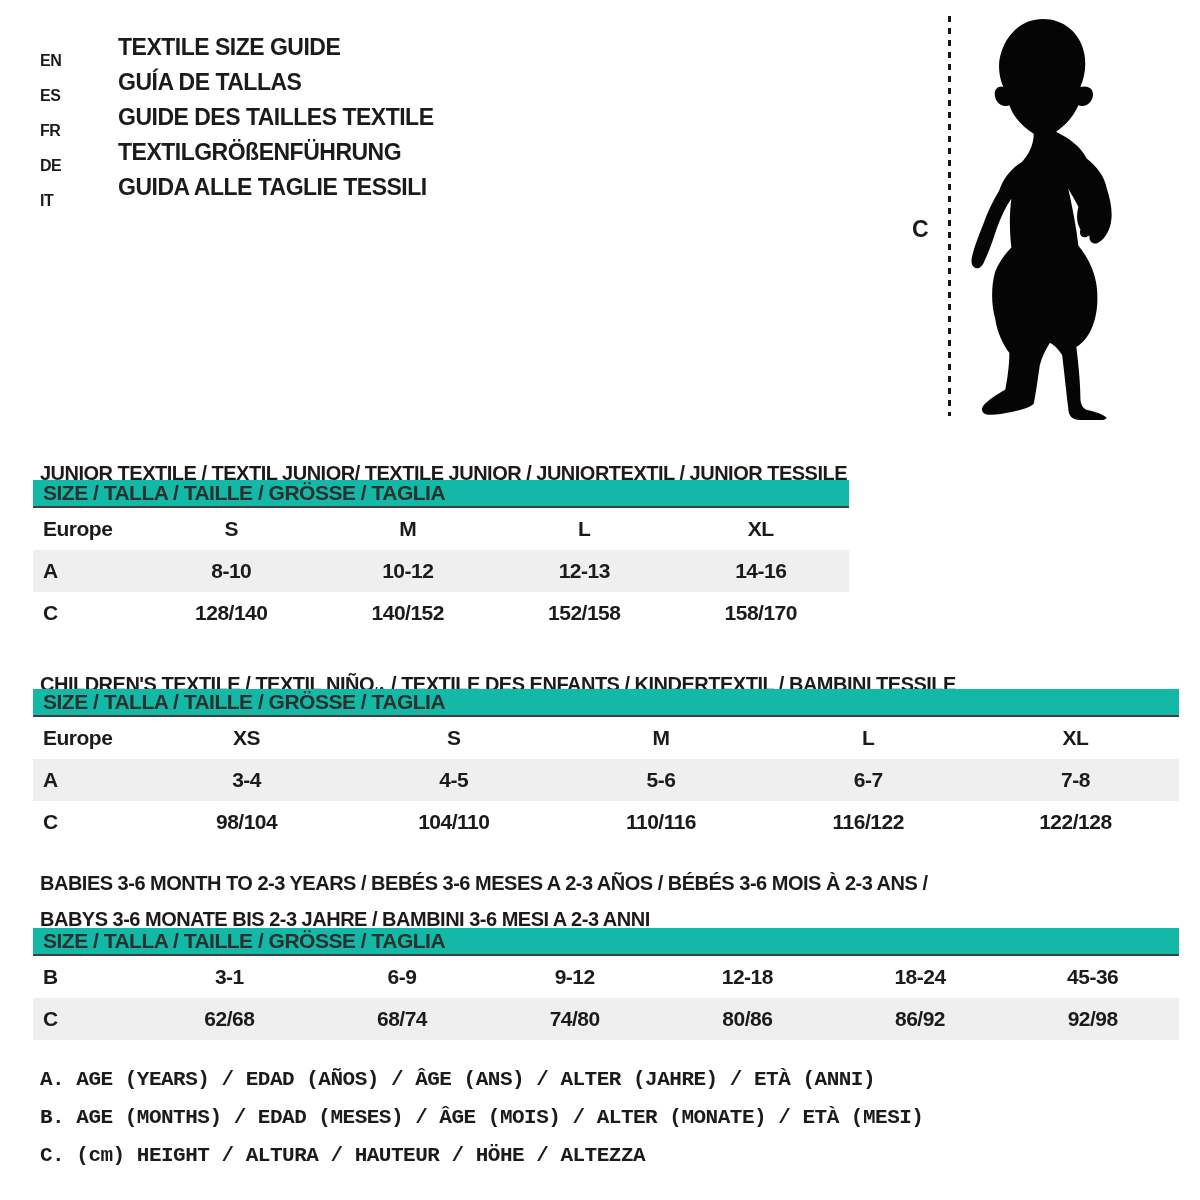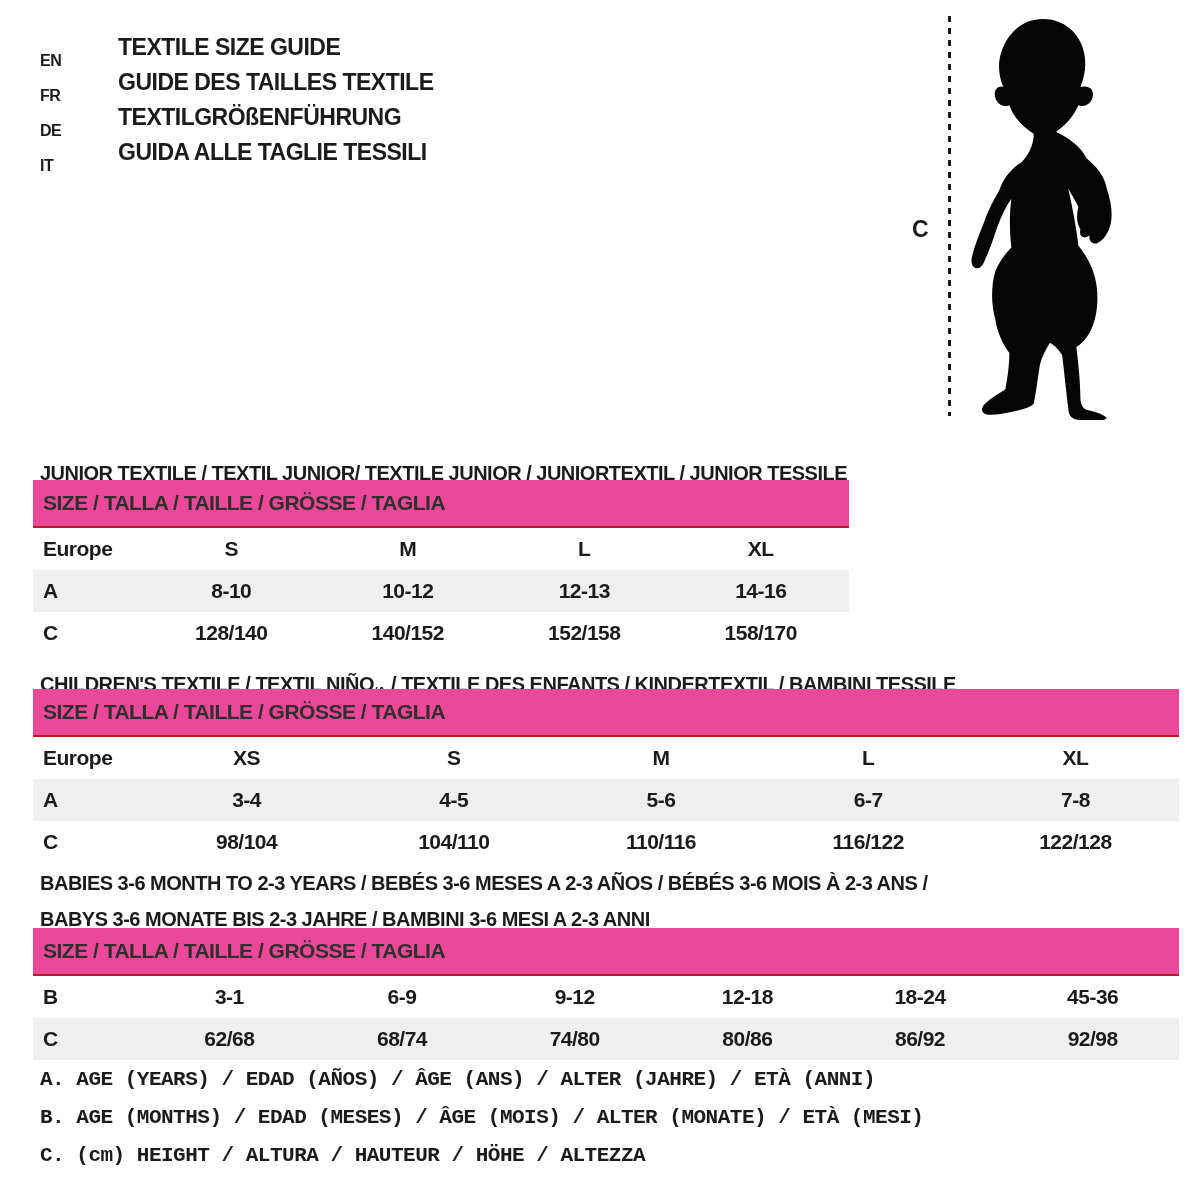--- a/index.html
+++ b/index.html
@@ -24,21 +24,21 @@
   .measure-label{position:absolute;left:912px;top:216px;font-size:23px;font-weight:700;}
   .baby-svg{position:absolute;left:963px;top:14px;width:180px;height:406px;}
   
   .section-title{
     position:absolute;left:40px;
     font-size:20px;font-weight:700;letter-spacing:-0.5px;white-space:nowrap;margin-top:27px;
   }
   .section-title .subscript{font-size:13px;vertical-align:sub;}
   .size-table{position:absolute;left:33px;}
   .size-table .hdr{
-    height:48px;background:#ec4899;border-bottom:2px solid #b91c1c;
+    height:28px;background:#14b8a6;border-bottom:2px solid #404040;
     display:flex;align-items:center;padding-left:10px;box-sizing:border-box;
     font-size:21px;font-weight:700;color:#2f2f2f;letter-spacing:-0.5px;
   }
   .trow{display:grid;height:42px;align-items:center;font-size:21px;font-weight:700;letter-spacing:-0.5px;}
   .trow.alt{background:#efefef;}
   .trow .rlabel{padding-left:10px;text-align:left;}
   .trow .cell{text-align:center;}
   .cols-4{grid-template-columns:110px repeat(4,1fr);}
   .cols-5{grid-template-columns:110px repeat(5,1fr);}
   .cols-6{grid-template-columns:110px repeat(6,1fr);}
@@ -50,20 +50,24 @@
 </style>
 </head>
 <body>
 
 <div class="page">
 
   <div class="lang-list">
     <div class="lang-row">
       <span class="lang-code">EN</span>
       <span class="lang-label">TEXTILE SIZE GUIDE</span>
+    </div>
+    <div class="lang-row">
+      <span class="lang-code">ES</span>
+      <span class="lang-label">GUÍA DE TALLAS</span>
     </div>
     <div class="lang-row">
       <span class="lang-code">FR</span>
       <span class="lang-label">GUIDE DES TAILLES TEXTILE</span>
     </div>
     <div class="lang-row">
       <span class="lang-code">DE</span>
       <span class="lang-label">TEXTILGRÖßENFÜHRUNG</span>
     </div>
     <div class="lang-row">

